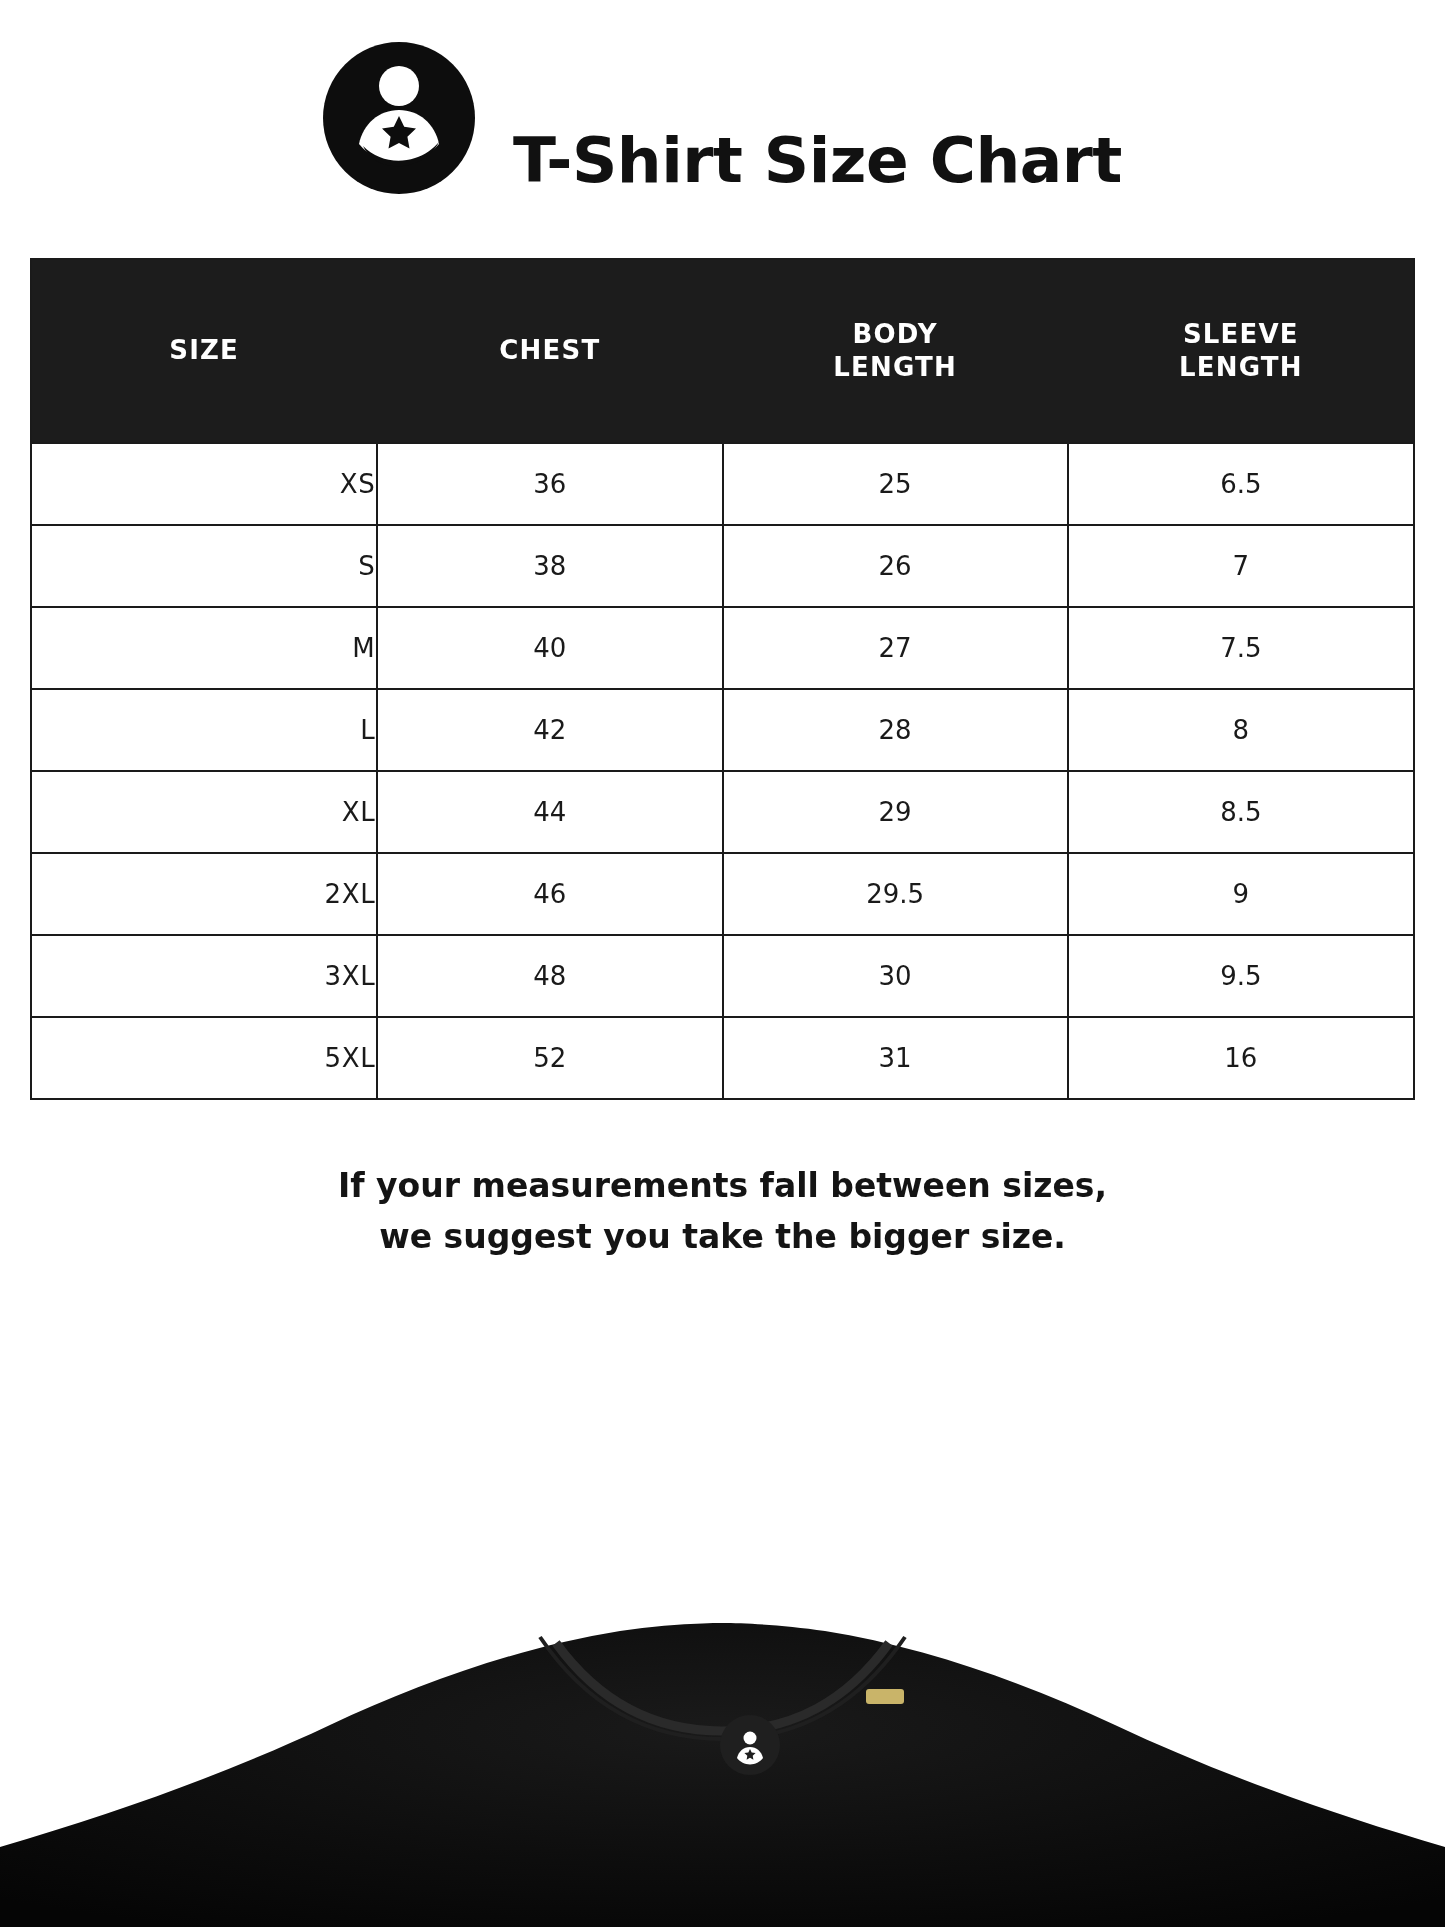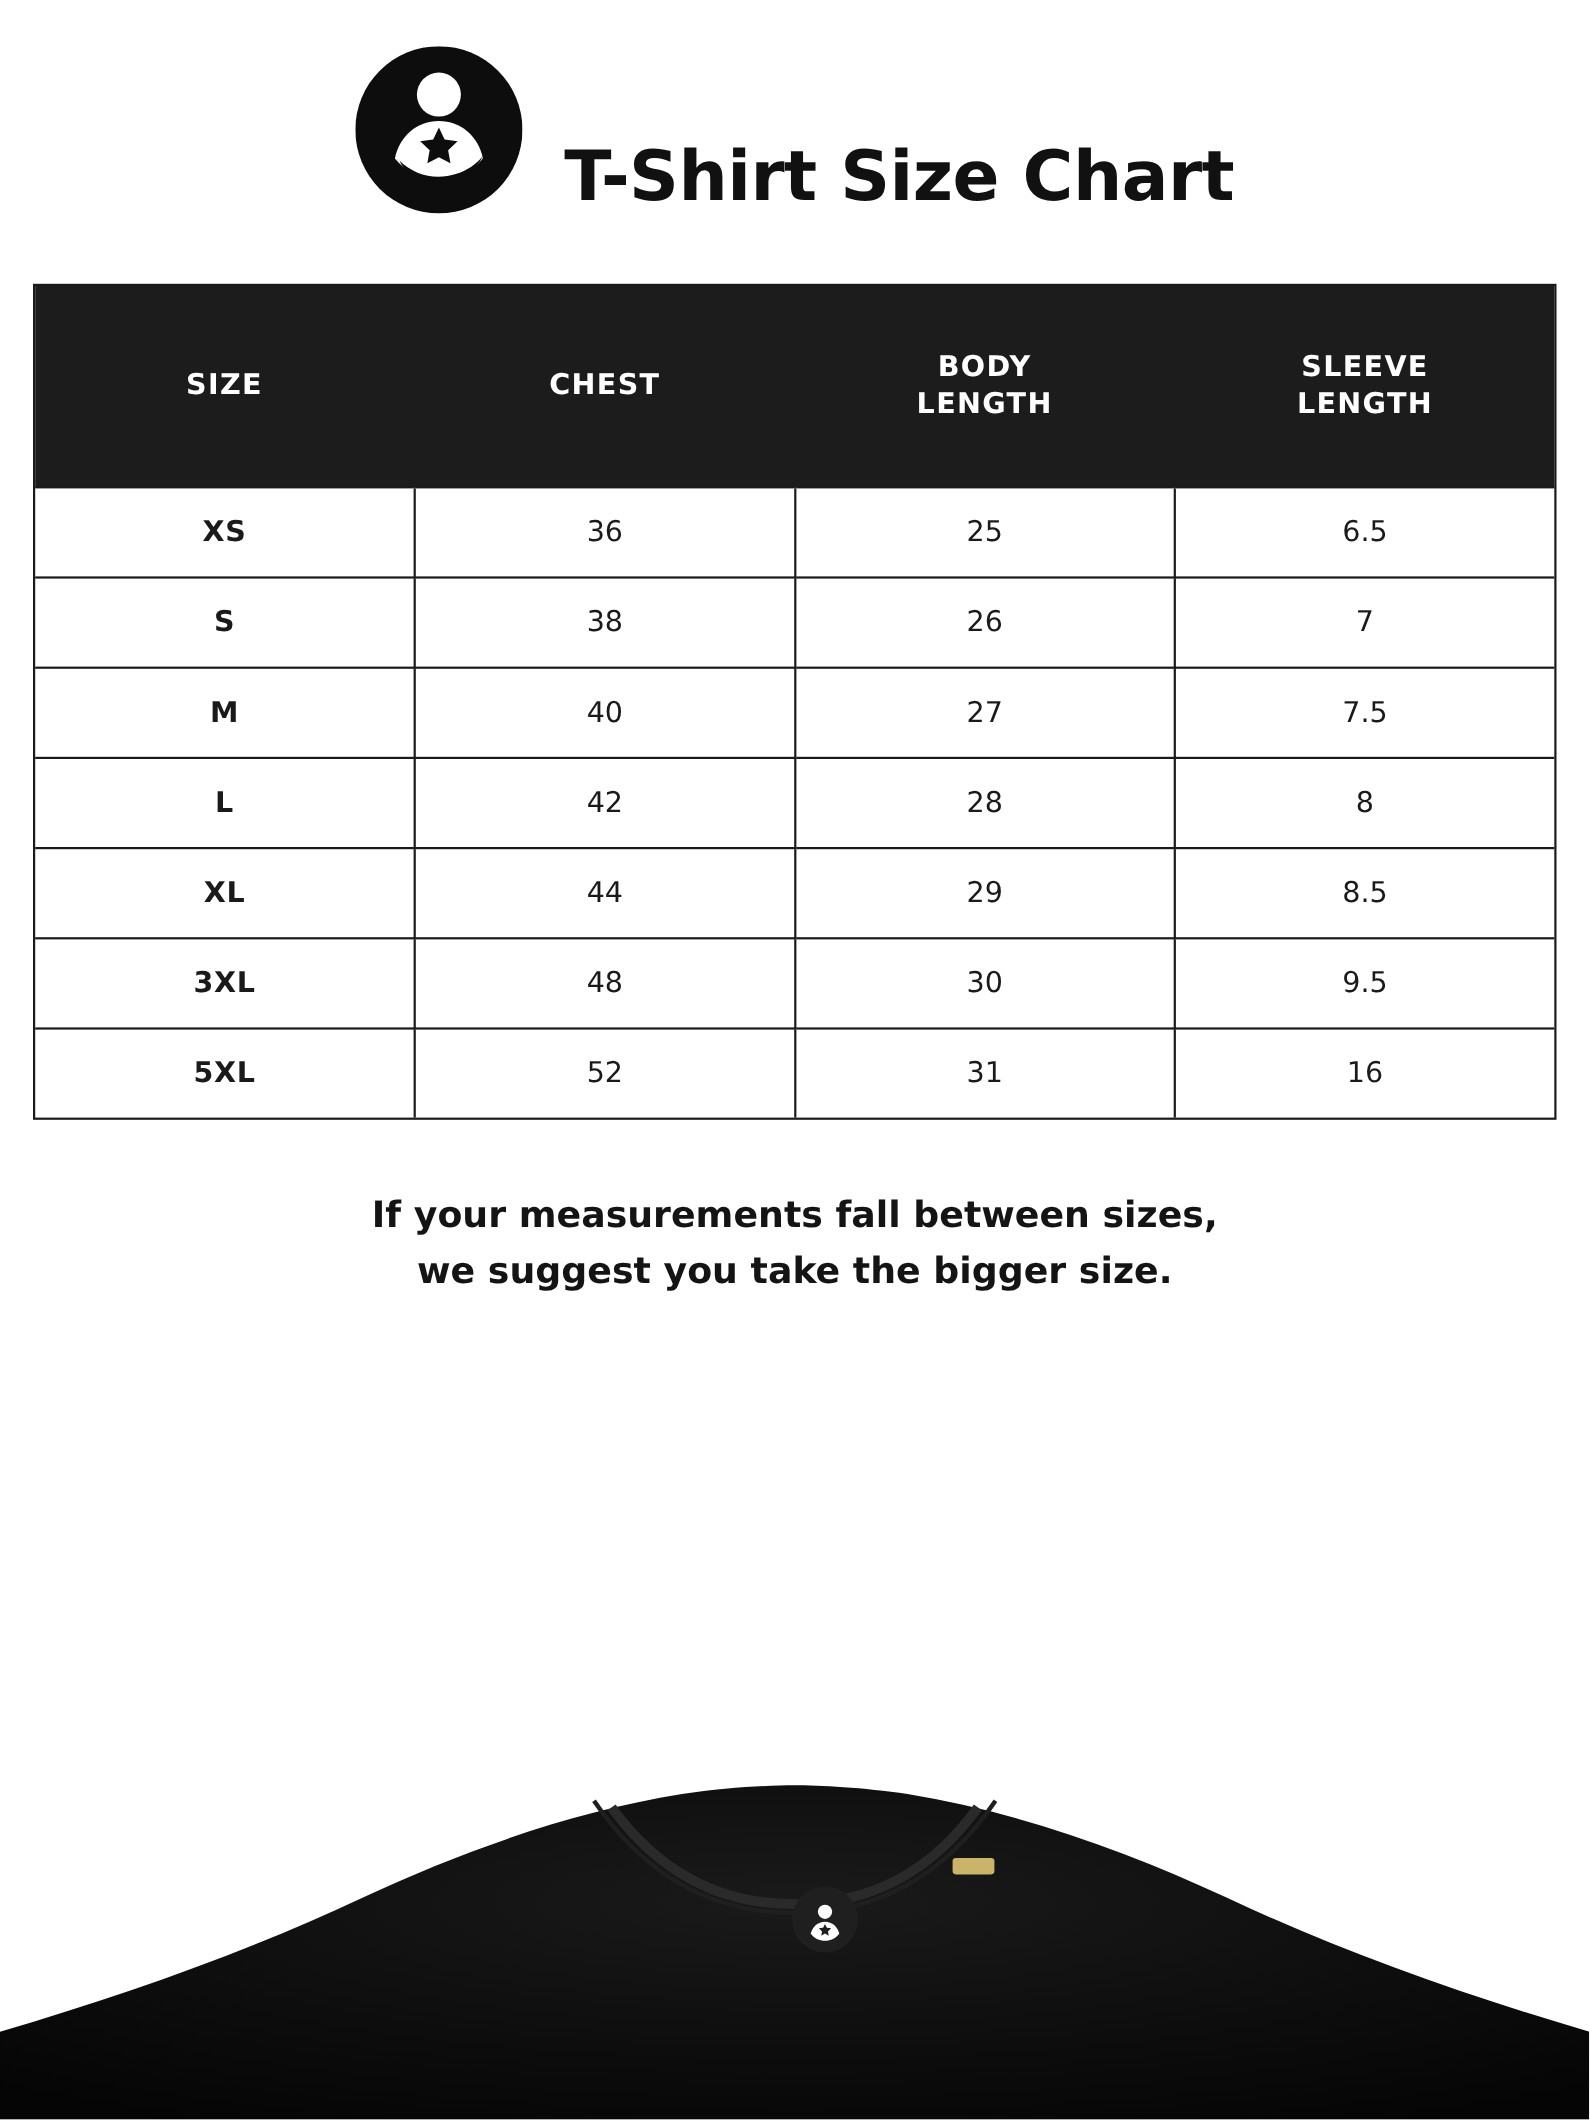--- a/index.html
+++ b/index.html
@@ -77,22 +77,23 @@
   table.size-table td {
     border: 2px solid #1a1a1a;
     text-align: center;
     vertical-align: middle;
     height: 78px;
     font-size: 26px;
     color: #1a1a1a;
     font-weight: 400;
   }
   table.size-table td.size-cell {
-    font-weight: 700;
+    font-weight: 400;
     letter-spacing: 0.6px;
+    text-align: right;
   }
   table.size-table tr.data-row td:first-child { border-left: none; }
   table.size-table tr.data-row td:last-child { border-right: none; }
   table.size-table tr.data-row:last-child td { border-bottom: none; }
 
   
   col.c-size   { width: 25%; }
   col.c-chest  { width: 25%; }
   col.c-body   { width: 25%; }
   col.c-sleeve { width: 25%; }
@@ -186,20 +187,26 @@
           <td class="size-cell">L</td>
           <td>42</td>
           <td>28</td>
           <td>8</td>
         </tr>
         <tr class="data-row">
           <td class="size-cell">XL</td>
           <td>44</td>
           <td>29</td>
           <td>8.5</td>
+        </tr>
+        <tr class="data-row">
+          <td class="size-cell">2XL</td>
+          <td>46</td>
+          <td>29.5</td>
+          <td>9</td>
         </tr>
         <tr class="data-row">
           <td class="size-cell">3XL</td>
           <td>48</td>
           <td>30</td>
           <td>9.5</td>
         </tr>
         <tr class="data-row">
           <td class="size-cell">5XL</td>
           <td>52</td>

